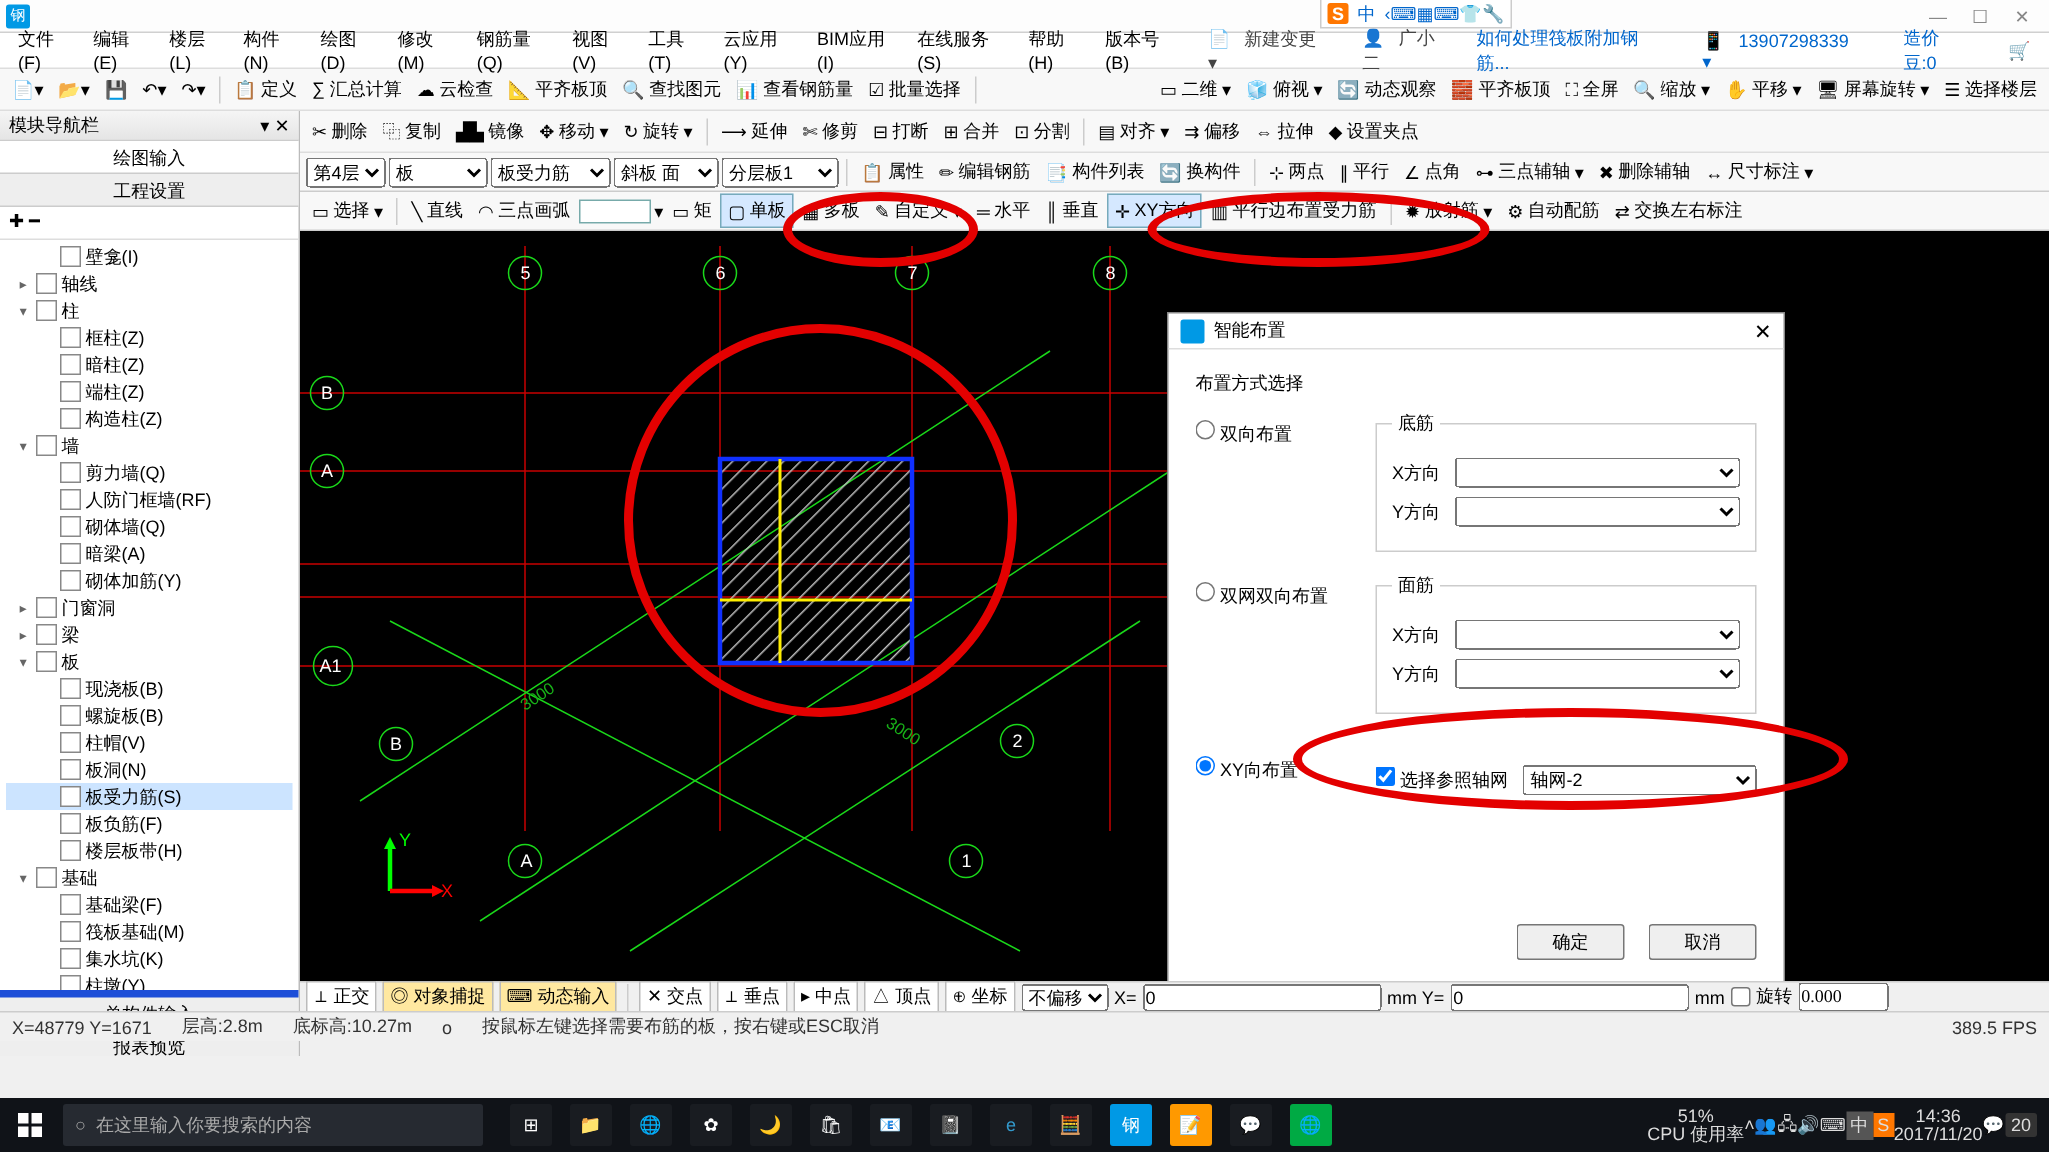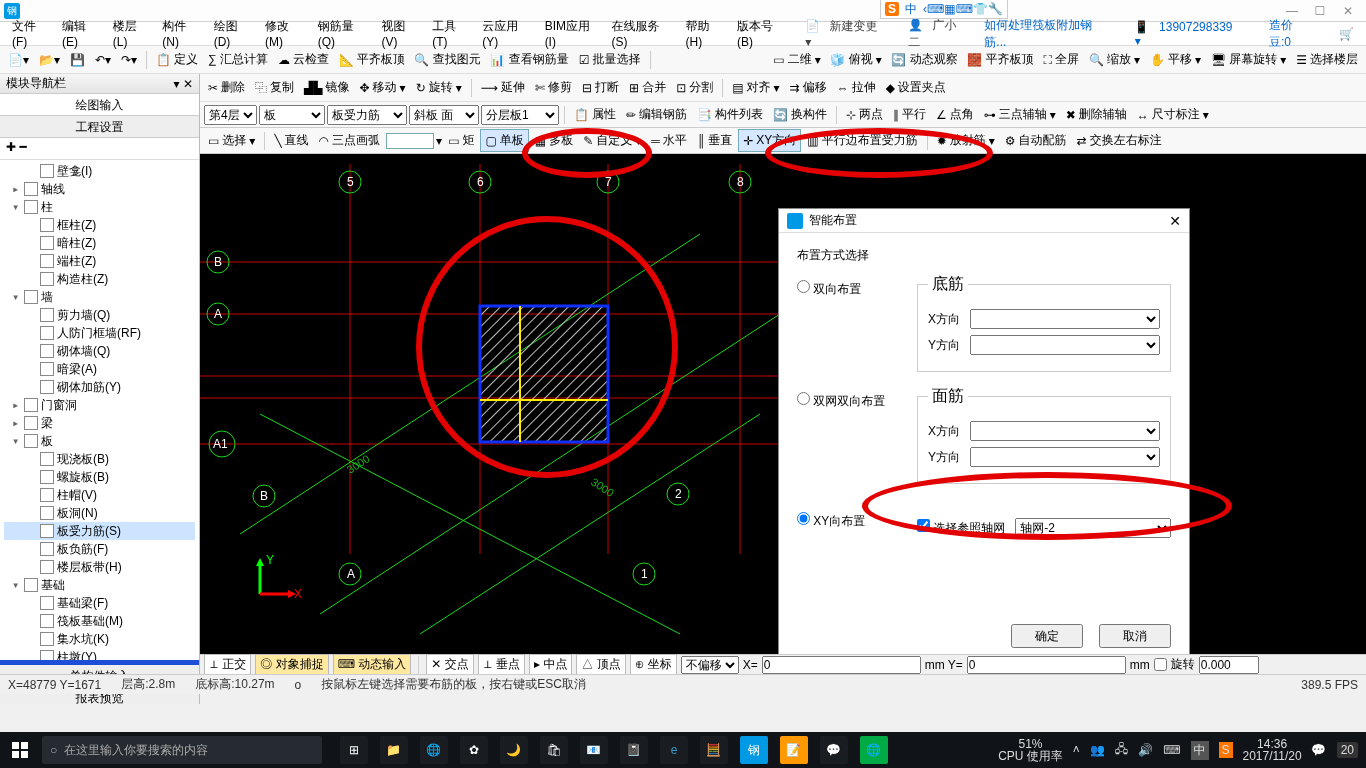--- a/index.html
+++ b/index.html
@@ -34,36 +34,36 @@
 .bottom-osnap { position: absolute; left: 200px; right: 0; top: 654px; height: 20px; background: #f0f0f0; border-top: 1px solid #ccc; display: flex; align-items: center; padding: 0 4px; gap: 4px; font-size: 11px; }
 .osnap-btn { padding: 1px 4px; border: 1px solid #bbb; background: #fff; cursor: pointer; }
 .osnap-btn.on { background: #ffe8a0; }
 .dialog { position: absolute; left: 778px; top: 208px; width: 412px; background: #fff; border: 1px solid #888; box-shadow: 3px 3px 8px rgba(0,0,0,0.3); }
 .dlg-title { height: 24px; display: flex; align-items: center; padding: 0 8px; border-bottom: 1px solid #ddd; }
 .dlg-title .close { margin-left: auto; cursor: pointer; font-size: 14px; }
 .dlg-body { padding: 14px 18px; }
 .dlg-row { display: flex; align-items: flex-start; margin-bottom: 14px; }
 .dlg-radio-col { width: 120px; padding-top: 6px; }
 .dlg-fieldset { border: 1px solid #ccc; padding: 8px 10px 10px; flex: 1; }
-.dlg-fieldset legend { padding: 0 4px; font-size: 16px; }
+.dlg-fieldset legend { padding: 0 4px; font-size: 12px; }
 .dlg-field { display: flex; align-items: center; margin: 6px 0; gap: 10px; }
 .dlg-field select, .dlg-field input[type=text] { flex: 1; height: 20px; }
 .dlg-buttons { display: flex; justify-content: flex-end; gap: 16px; padding: 10px 18px 14px; }
 .dlg-buttons button { width: 72px; height: 24px; margin-top: 48px; }
 .red-ellipse { position: absolute; border: 6px solid #e30000; border-radius: 50%; pointer-events: none; }
 .red-circle1 { left: 522px; top: 128px; width: 130px; height: 50px; }
 .red-circle2 { left: 765px; top: 128px; width: 228px; height: 50px; }
 .red-circle3 { left: 416px; top: 216px; width: 262px; height: 262px; }
 .red-circle4 { left: 862px; top: 472px; width: 370px; height: 68px; }
 .taskbar { position: absolute; left: 0; right: 0; bottom: 0; height: 36px; background: #101318; display: flex; align-items: center; color: #fff; }
 .taskbar .start { width: 40px; height: 36px; display: flex; align-items: center; justify-content: center; }
 .taskbar .search { width: 280px; height: 28px; background: #262a31; margin-left: 2px; display: flex; align-items: center; padding: 0 8px; color: #aaa; border-radius: 2px; }
 .taskbar .icons { display: flex; gap: 12px; margin-left: 18px; }
 .taskbar .tb-app { width: 28px; height: 28px; display: flex; align-items: center; justify-content: center; background: rgba(255,255,255,0.04); border-radius: 2px; }
-.tray { margin-left: auto; display: flex; align-items: center; gap: 10px; padding-right: 8px; color: #ddd; font-size: 11px; }
+.tray { margin-left: auto; display: flex; align-items: center; padding-right: 8px; color: #ddd; font-size: 11px; }
 svg.drawing { position: absolute; inset: 0; }
 .axis-bubble { stroke: #1ad81a; fill: none; }
 .axis-text { fill: #fff; font-size: 12px; font-family: sans-serif; }
 .dim-text { fill: #18b018; font-size: 11px; }
 .link-blue { color: #0066cc; }
 .selbox { border: 1px solid #7aa; background: #fff; width: 48px; height: 16px; display: inline-block; }
 </style>
 </head>
 <body>
 
@@ -507,21 +507,21 @@
   <span class="osnap-btn">△ <span>顶点</span></span>
   <span class="osnap-btn">⊕ <span>坐标</span></span>
   <select style="height:18px"><option>不偏移</option></select>
   <span>X=</span>
   <input class="statfield" value="0" style="">
   <span>mm Y=</span>
   <input class="statfield" value="0" style="">
   <span>mm</span>
   <input type="checkbox" style="">
   <span>旋转</span>
-  <input class="statfield" style="width: 60px;" value="0.000">
+  <input class="statfield" style="width: 60px; font-family: Liberation Serif, serif;" value="0.000">
 </div>
 
 <div class="status-info">
   <span>X=48779 Y=1671</span>
   <span>层高:2.8m</span>
   <span>底标高:10.27m</span>
   <span>o</span>
   <span>按鼠标左键选择需要布筋的板，按右键或ESC取消</span>
   <span style="margin-left:auto">389.5 FPS</span>
 </div>

